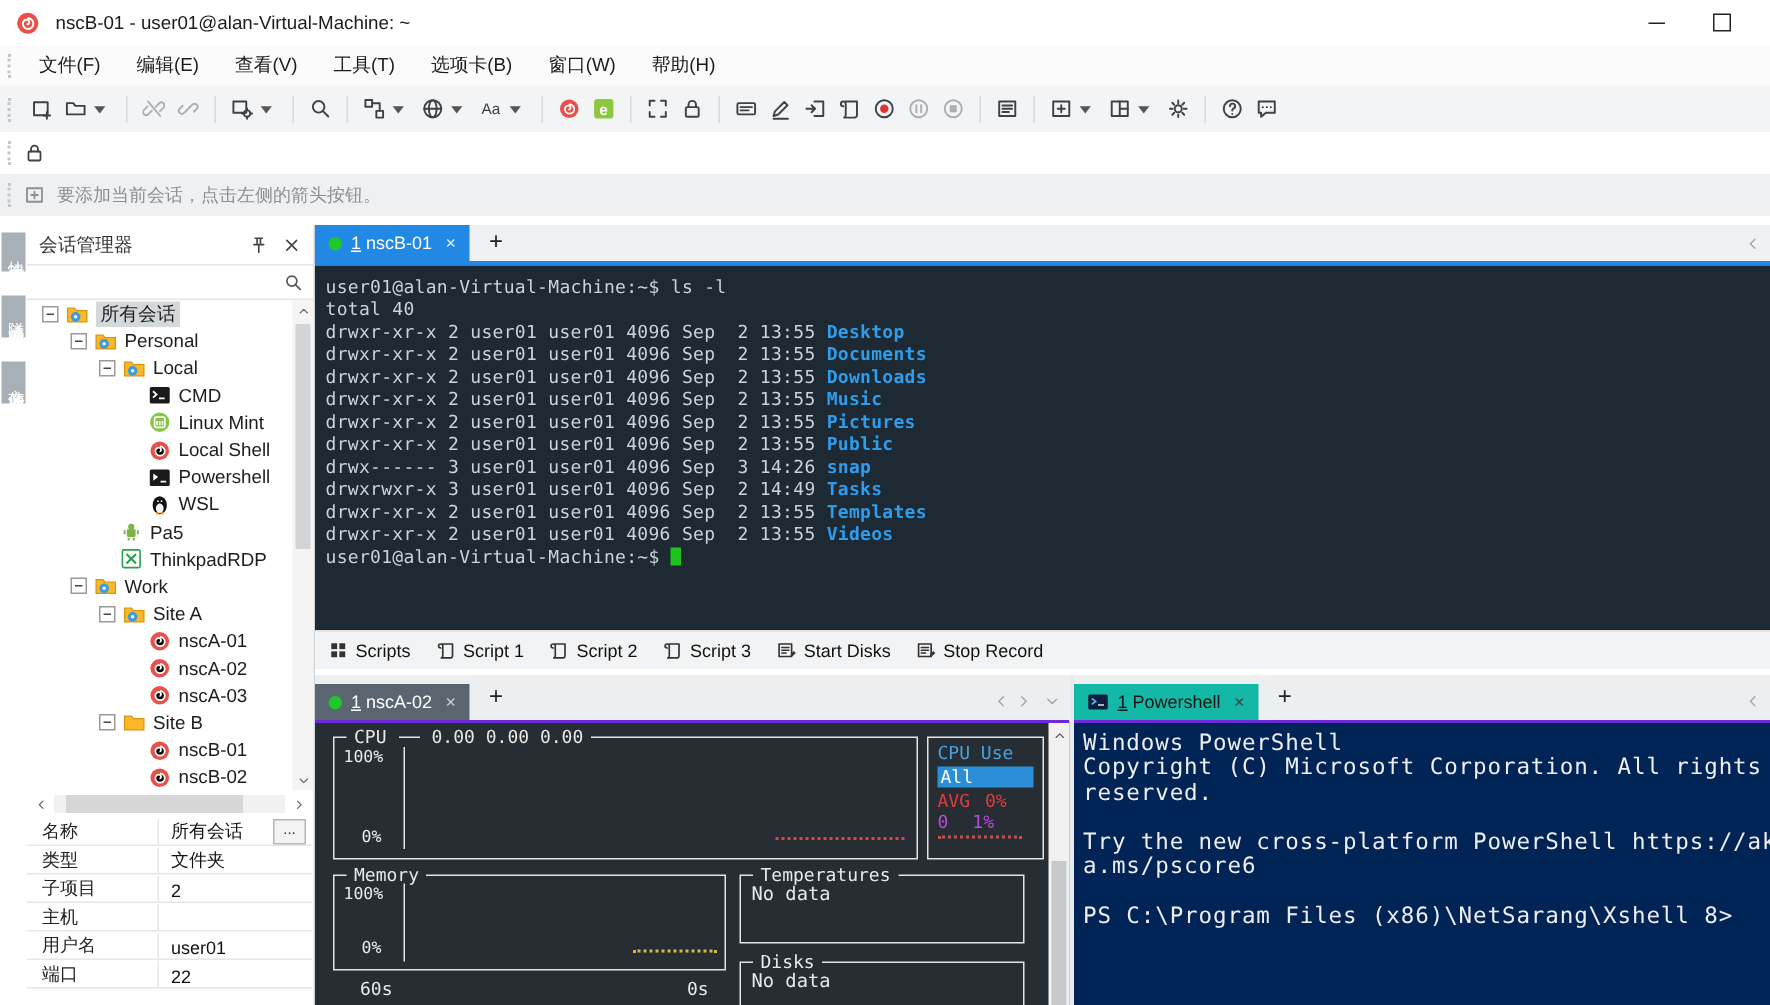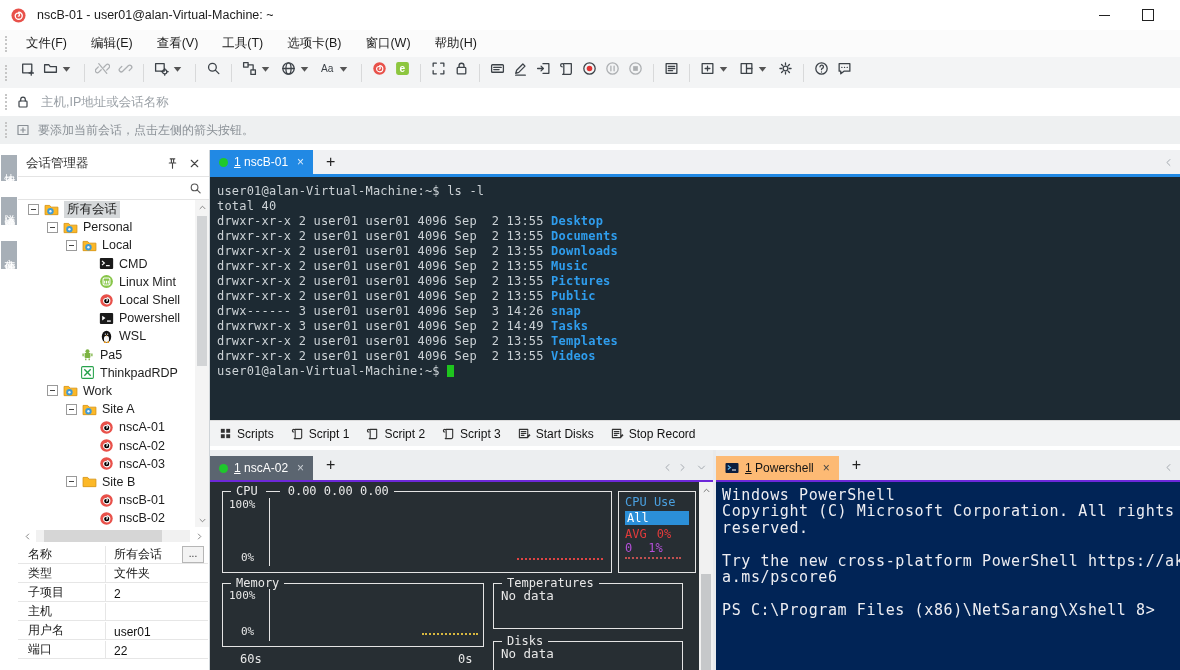--- a/index.html
+++ b/index.html
@@ -12,21 +12,21 @@
   .tb-title{margin-left:10px;font-size:12.5px;color:#1b1b1b}
   .wbtn{position:absolute;top:0;width:44px;height:30px;display:flex;align-items:center;justify-content:center}
   .wmin{right:54px}.wmax{right:10px}
   .wmin i{display:block;width:11px;border-top:1px solid #222}
   .wmax i{display:block;width:10px;height:10px;border:1px solid #222}
   
   .grip{width:2px;height:16px;border-left:2px dotted #c6c6c6;margin:0 7px 0 5px;flex:none}
   .menubar{position:absolute;top:30px;left:0;right:0;height:27px;background:#fbfbfb;display:flex;align-items:center;font-size:12.5px;color:#1b1b1b}
   .mitem{padding:4px 10px;margin-right:4px}
   .toolbar{position:absolute;top:57px;left:0;right:0;height:31px;background:#f3f4f5;display:flex;align-items:center}
-  .tbtn{height:24px;display:inline-flex;align-items:flex-start;justify-content:center;color:#3c4248;margin:0 2px;padding:0 2px}
+  .tbtn{height:24px;display:inline-flex;align-items:center;justify-content:center;color:#3c4248;margin:0 2px;padding:0 2px}
   .tbtn .ic{width:15px;height:15px}
   .tbtn.dis{opacity:.38}
   .caret{width:8px;height:8px;margin-left:1px;color:#555}
   .tsep{width:1px;height:18px;background:#d8d9da;margin:0 6px;flex:none}
   
   .addrbar{position:absolute;top:88px;left:0;right:0;height:28px;background:#fff;border-bottom:1px solid #ececec;display:flex;align-items:center}
   .addrbar .ic{width:14px;height:14px;color:#3c4248;flex:none}
   .addr-input{border:none;outline:none;flex:1;font-size:12.5px;margin-left:9px;color:#333;background:transparent}
   .addr-input::placeholder{color:#9aa0a6}
   .infobar{position:absolute;top:116px;left:0;right:0;height:28px;background:#eef0f1;display:flex;align-items:center;color:#8a9096;font-size:12px}
@@ -68,21 +68,21 @@
   .main{position:absolute;left:210px;top:0;width:970px;height:520px}
   .tabs-top{position:absolute;top:0;left:0;right:0;height:24px;background:#f0f1f3;display:flex;align-items:flex-end}
   .tab{height:24px;display:inline-flex;align-items:center;padding:0 9px;font-size:12px;gap:6px;box-sizing:border-box}
   .dot{width:9px;height:9px;border-radius:50%;background:#1fc82c;flex:none}
   .idx{text-decoration:underline}
   .tab .x{margin-left:3px;font-size:12px}
   .tab-active{background:#2189e4;color:#fff}
   .tab-active .x{color:#dcecfb}
   .tab-dark{background:#5b6570;color:#fff}
   .tab-dark .x{color:#c9ced3}
-  .tab-gray{background:#fdba74;color:#151515}
+  .tab-gray{background:#14b8a6;color:#151515}
   .tab-gray .x{color:#444}
   .plusbtn{font-size:16px;color:#222;margin-left:13px;align-self:center;line-height:1}
   .tchev{position:absolute;color:#a0a6ac;top:7px}
   .tchev .ic{width:11px;height:11px}
   .blueline{position:absolute;top:24px;left:0;right:0;height:3px;background:#2189e4}
   .term{position:absolute;top:27px;left:0;right:0;height:247px;background:#1d2a33;font-family:"DejaVu Sans Mono",monospace;font-size:12px;line-height:15px;letter-spacing:.2px;color:#ccd2d6;padding:7px 12px 0 7px;box-sizing:border-box;white-space:pre;overflow:hidden}
   .term .dir{color:#2f9ded;font-weight:bold}
   .cursor{display:inline-block;width:7px;height:12px;background:#1ec41e;vertical-align:-2px}
   
   .scriptbar{position:absolute;top:270px;left:0;right:0;height:26px;background:#f2f3f4;border-top:1px solid #dcdcdc;display:flex;align-items:center;padding-left:9px;font-size:12px;color:#111;box-sizing:border-box}
@@ -334,21 +334,20 @@
   </div>
 
 <div class="addrbar">
   <span class="grip"></span>
   <span id="addr-lock">
       <svg class="ic" style="width:14px;height:14px;display:block" viewBox="0 0 14 14">
         <rect x="3" y="6" width="8" height="6" rx="0.8"></rect>
         <path d="M4.7 6V4.4a2.3 2.3 0 014.6 0V6"></path>
       </svg>
     </span>
-  <input class="addr-input" placeholder="主机,IP地址或会话名称" style="">
 </div>
 
 <div class="infobar">
   <span class="grip"></span>
   <span id="info-ic">
       <svg class="ic" style="width:14px;height:14px;display:block" viewBox="0 0 14 14">
         <rect x="2" y="2.5" width="10" height="9"></rect>
         <path d="M7 4.8v4.4M4.8 7h4.4"></path>
       </svg>
     </span>

